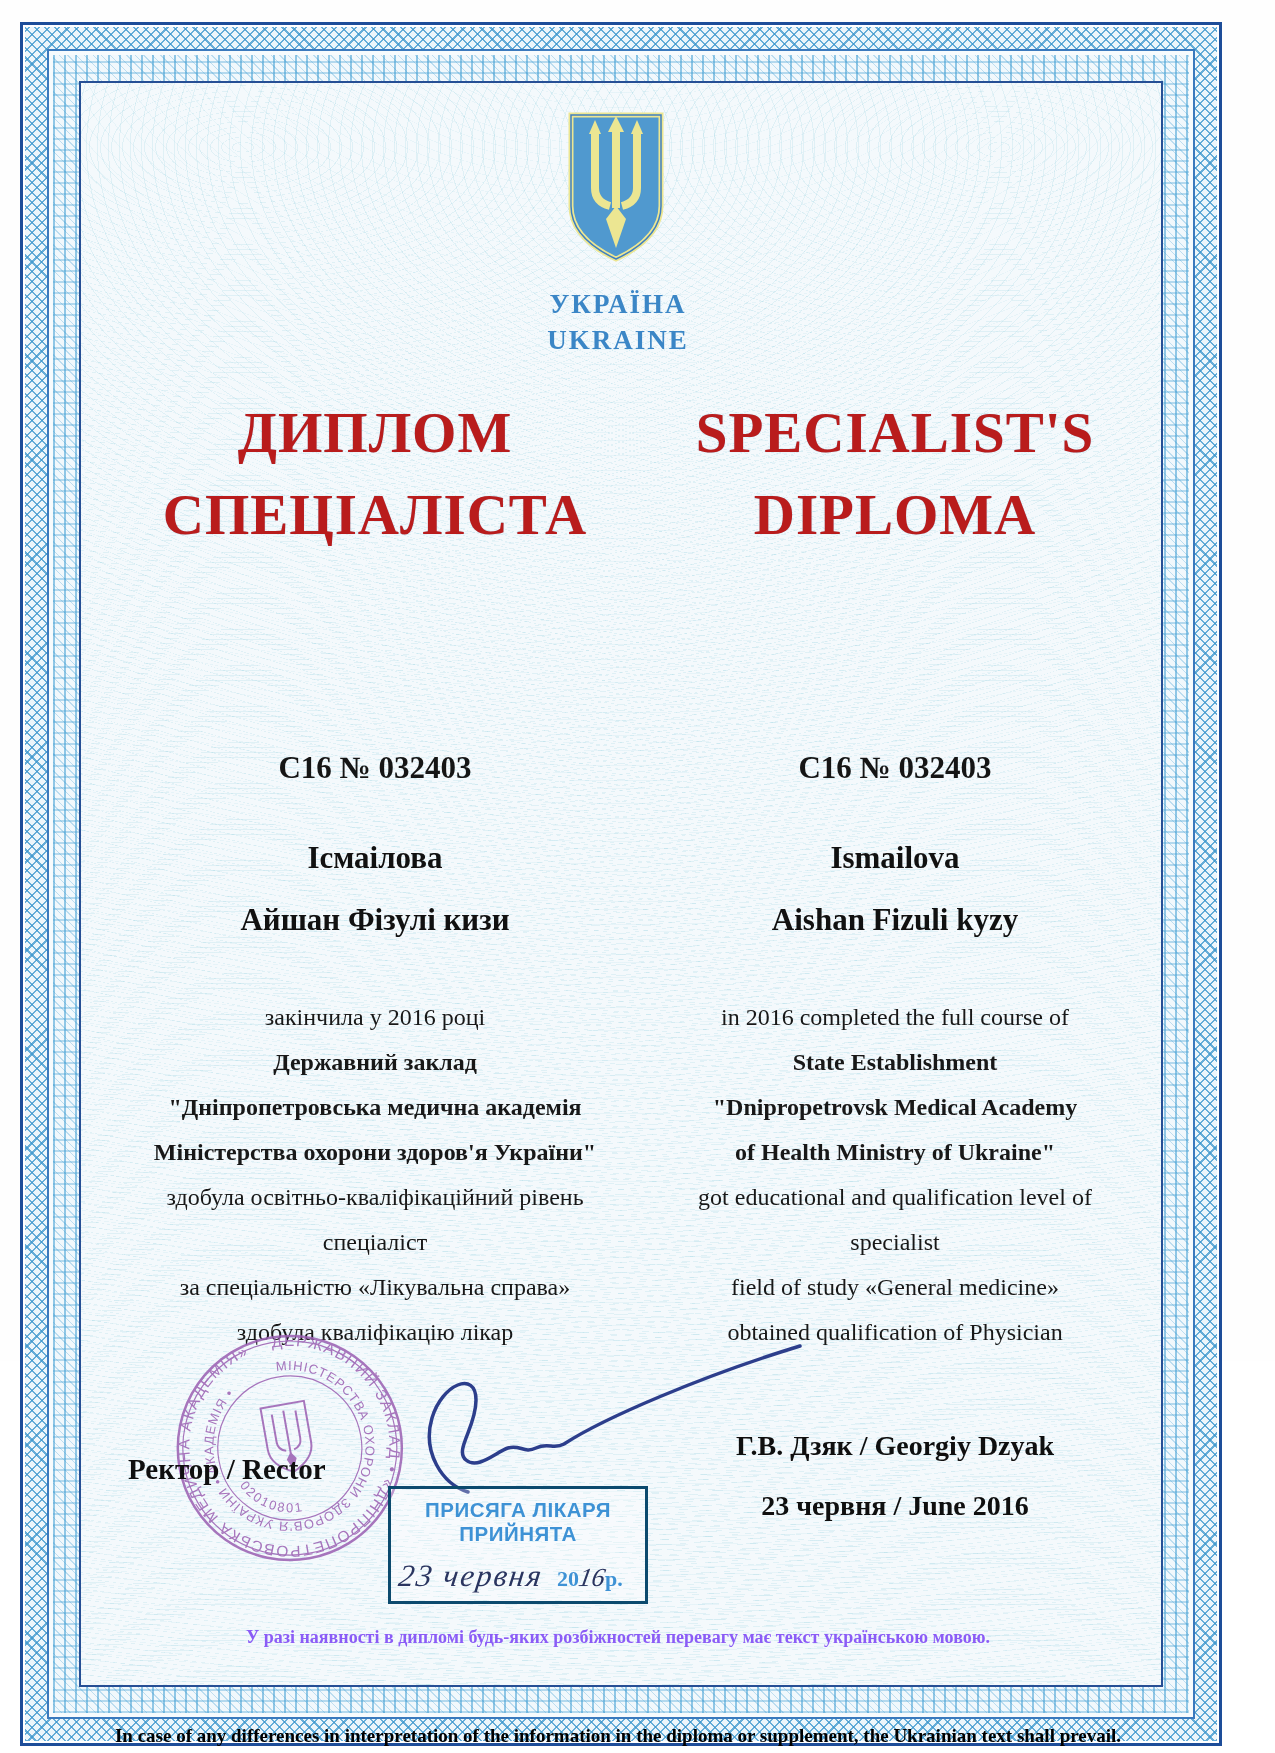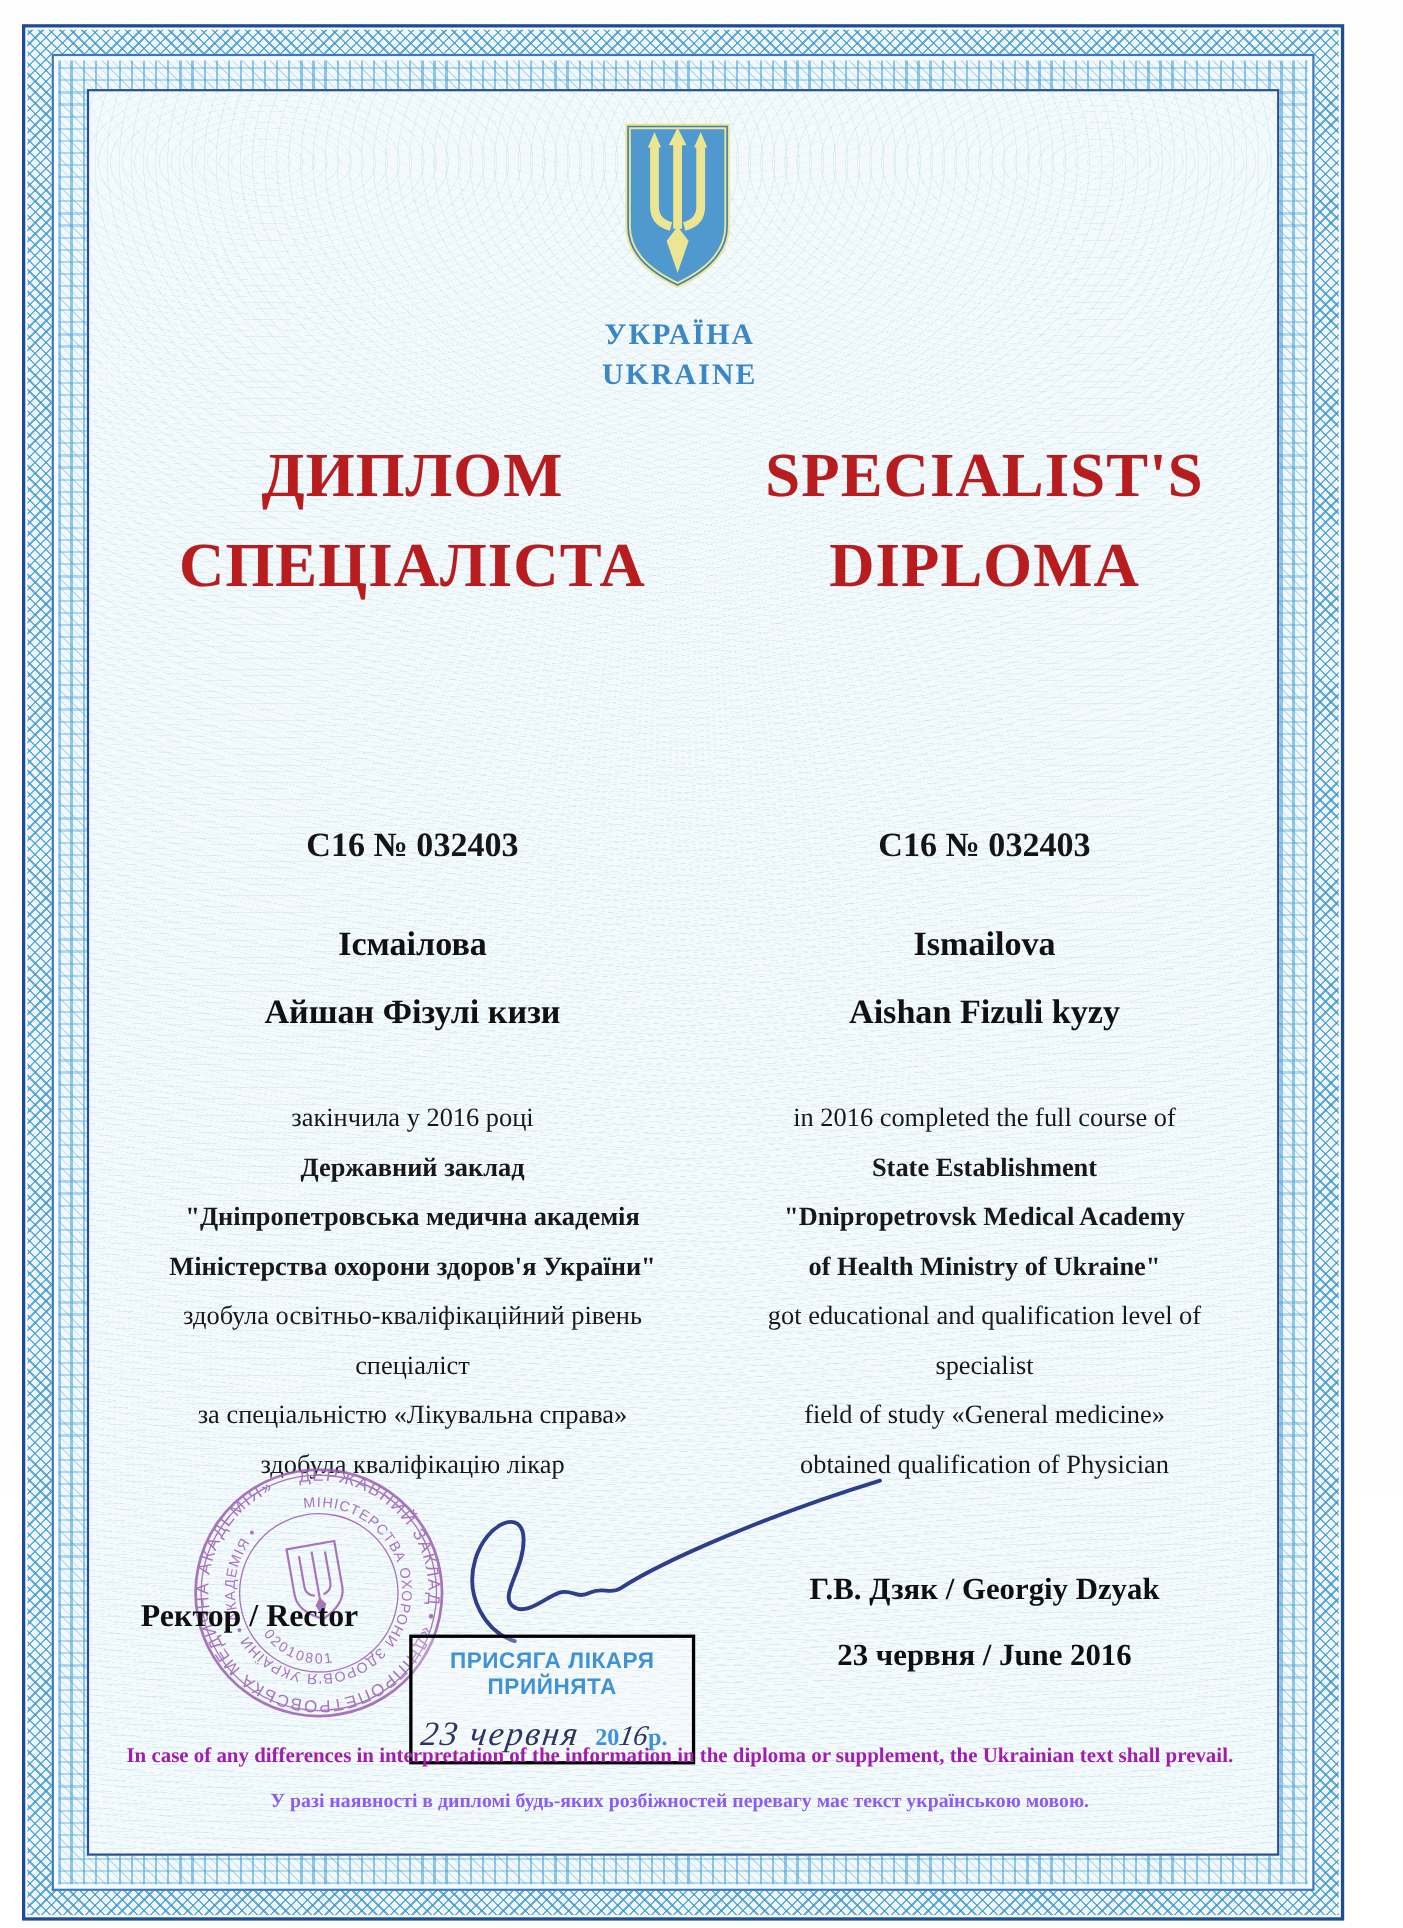--- a/index.html
+++ b/index.html
@@ -37,24 +37,24 @@
   .number{top:750px;width:530px;color:#151515;font-weight:bold;font-size:31px;}
   .n-left{left:110px;} .n-right{left:630px;}
   .pname{width:530px;color:#111;font-weight:bold;font-size:31px;}
   .body-col{top:995px;width:530px;color:#181818;font-size:24px;}
   .body-col .bl{height:45px;line-height:45px;}
   .body-col .bold{font-weight:bold;}
   .sig-label{color:#0f0f0f;font-weight:bold;font-size:29px;margin-top:25px;}
   .sig-name{left:630px;top:1430px;width:530px;color:#0f0f0f;font-weight:bold;font-size:28px;}
   .sig-date{left:630px;top:1490px;width:530px;color:#0f0f0f;font-weight:bold;font-size:28px;}
   .footer-uk{left:60px;top:1627px;width:1116px;color:#8b5cf6;font-weight:bold;font-size:18px;}
-  .footer-en{left:60px;top:1586px;width:1116px;color:#a21caf;font-weight:bold;font-size:19px;}
+  .footer-en{left:60px;top:1725px;width:1116px;color:#000000;font-weight:bold;font-size:19px;}
 
   
-  .oath{left:372px;top:1486px;width:254px;height:112px;border:3px solid #000000;background:rgba(255,255,255,.25);}
+  .oath{left:388px;top:1486px;width:254px;height:112px;border:3px solid #0c4a6e;background:rgba(255,255,255,.25);}
   .oath-title{margin-top:9px;text-align:center;color:#3e92d5;font-family:"Liberation Sans", sans-serif;
     font-weight:bold;font-size:20.5px;letter-spacing:.5px;}
   .oath-date{margin-top:12px;padding-left:8px;white-space:nowrap;}
   .hand{display:inline-block;font-style:italic;transform:skewX(-8deg);color:#2a3560;font-size:31px;letter-spacing:2px;}
   .oath-print{color:#3e92d5;font-size:22px;font-weight:bold;}
   .hand-year{display:inline-block;font-style:italic;transform:skewX(-10deg);color:#2a3560;font-size:26px;}
 
   .seal-wrap{left:172px;top:1326px;width:236px;height:246px;opacity:.85;transform:rotate(-10deg);}
   .sign-wrap{left:372px;top:1332px;width:436px;height:170px;}
 </style>

